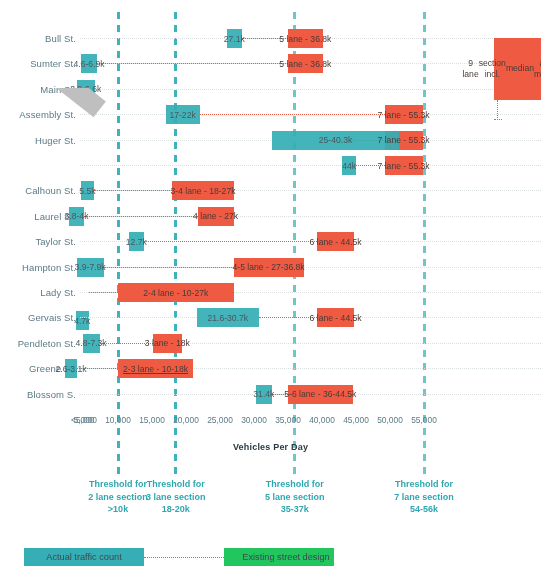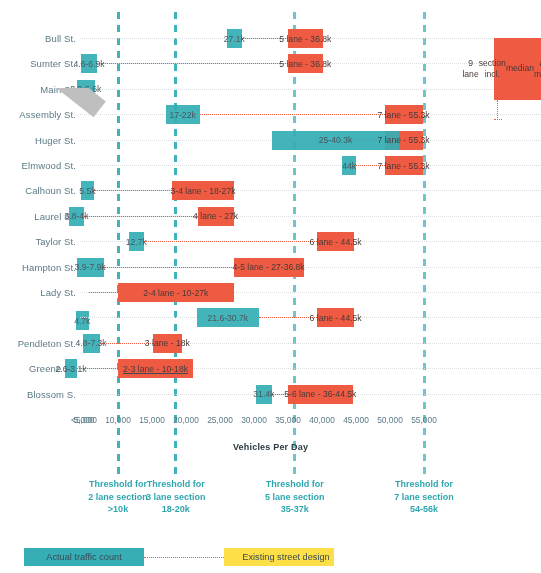--- a/index.html
+++ b/index.html
@@ -113,21 +113,21 @@
 
   
   .legend{position:absolute;left:0;top:548px;width:541px;height:22px;z-index:6;}
   .legend .lg{
     position:absolute;top:0;height:18px;
     display:flex;align-items:center;justify-content:center;
     font-size:9.2px;color:#3c4a52;white-space:nowrap;padding:0 6px;
     box-sizing:border-box;
   }
   .legend .lg.teal{background:#35aeb6;}
-  .legend .lg.red{background:#fde047;padding-left:20px;}
+  .legend .lg.red{background:#22c55e;padding-left:20px;}
   .legend .lgline{
     position:absolute;top:9px;height:1px;
     border-top:1.6px dotted #ec5a42;
   }
 </style>
 </head>
 <body>
 
 <div id="stage">
 
@@ -184,21 +184,20 @@
         <div class="guide"></div>
         <div class="connector" style="left: 324.04px; width: 60.52px;"></div>
         <div class="bar red" style="left: 384.56px; width: 38.08px;">
           <span>7 lane - 55.3k</span>
         </div>
         <div class="bar teal" style="left: 228px; width: 127px; opacity: 0.92; margin-left: 44px;">
           <span>25-40.3k</span>
         </div>
       </div>
       <div class="row" style="top: 153px;">
-        <div class="rowlabel">Elmwood St.</div>
         <div class="guide"></div>
         <div class="connector" style="left: 356px; width: 28.56px;"></div>
         <div class="bar red" style="left: 384.56px; width: 38.08px;">
           <span>7 lane - 55.3k</span>
         </div>
         <div class="bar teal" style="left: 342.4px; width: 13.6px; opacity: 0.92;">
           <span>44k</span>
         </div>
       </div>
       <div class="row" style="top: 178.4px;">
@@ -250,20 +249,21 @@
         <div class="guide"></div>
         <div class="connector" style="left: 88.76px; width: 29.24px;"></div>
         <div class="bar red" style="left: 118px; width: 115.6px;">
           <span>2-4 lane - 10-27k</span>
         </div>
         <div class="bar teal" style="left: 75.84px; width: 12.92px; opacity: 0.92; margin-top: 28px;">
           <span>4.7k</span>
         </div>
       </div>
       <div class="row" style="top: 305.4px;">
+        <div class="rowlabel">Gervais St.</div>
         <div class="guide"></div>
         <div class="connector" style="left: 258.76px; width: 58.48px;"></div>
         <div class="bar red" style="left: 317.24px; width: 36.72px;">
           <span>6 lane - 44.5k</span>
         </div>
         <div class="bar teal" style="left: 196.88px; width: 61.88px; opacity: 0.92;">
           <span>21.6-30.7k</span>
         </div>
       </div>
       <div class="row" style="top: 330.8px;">

